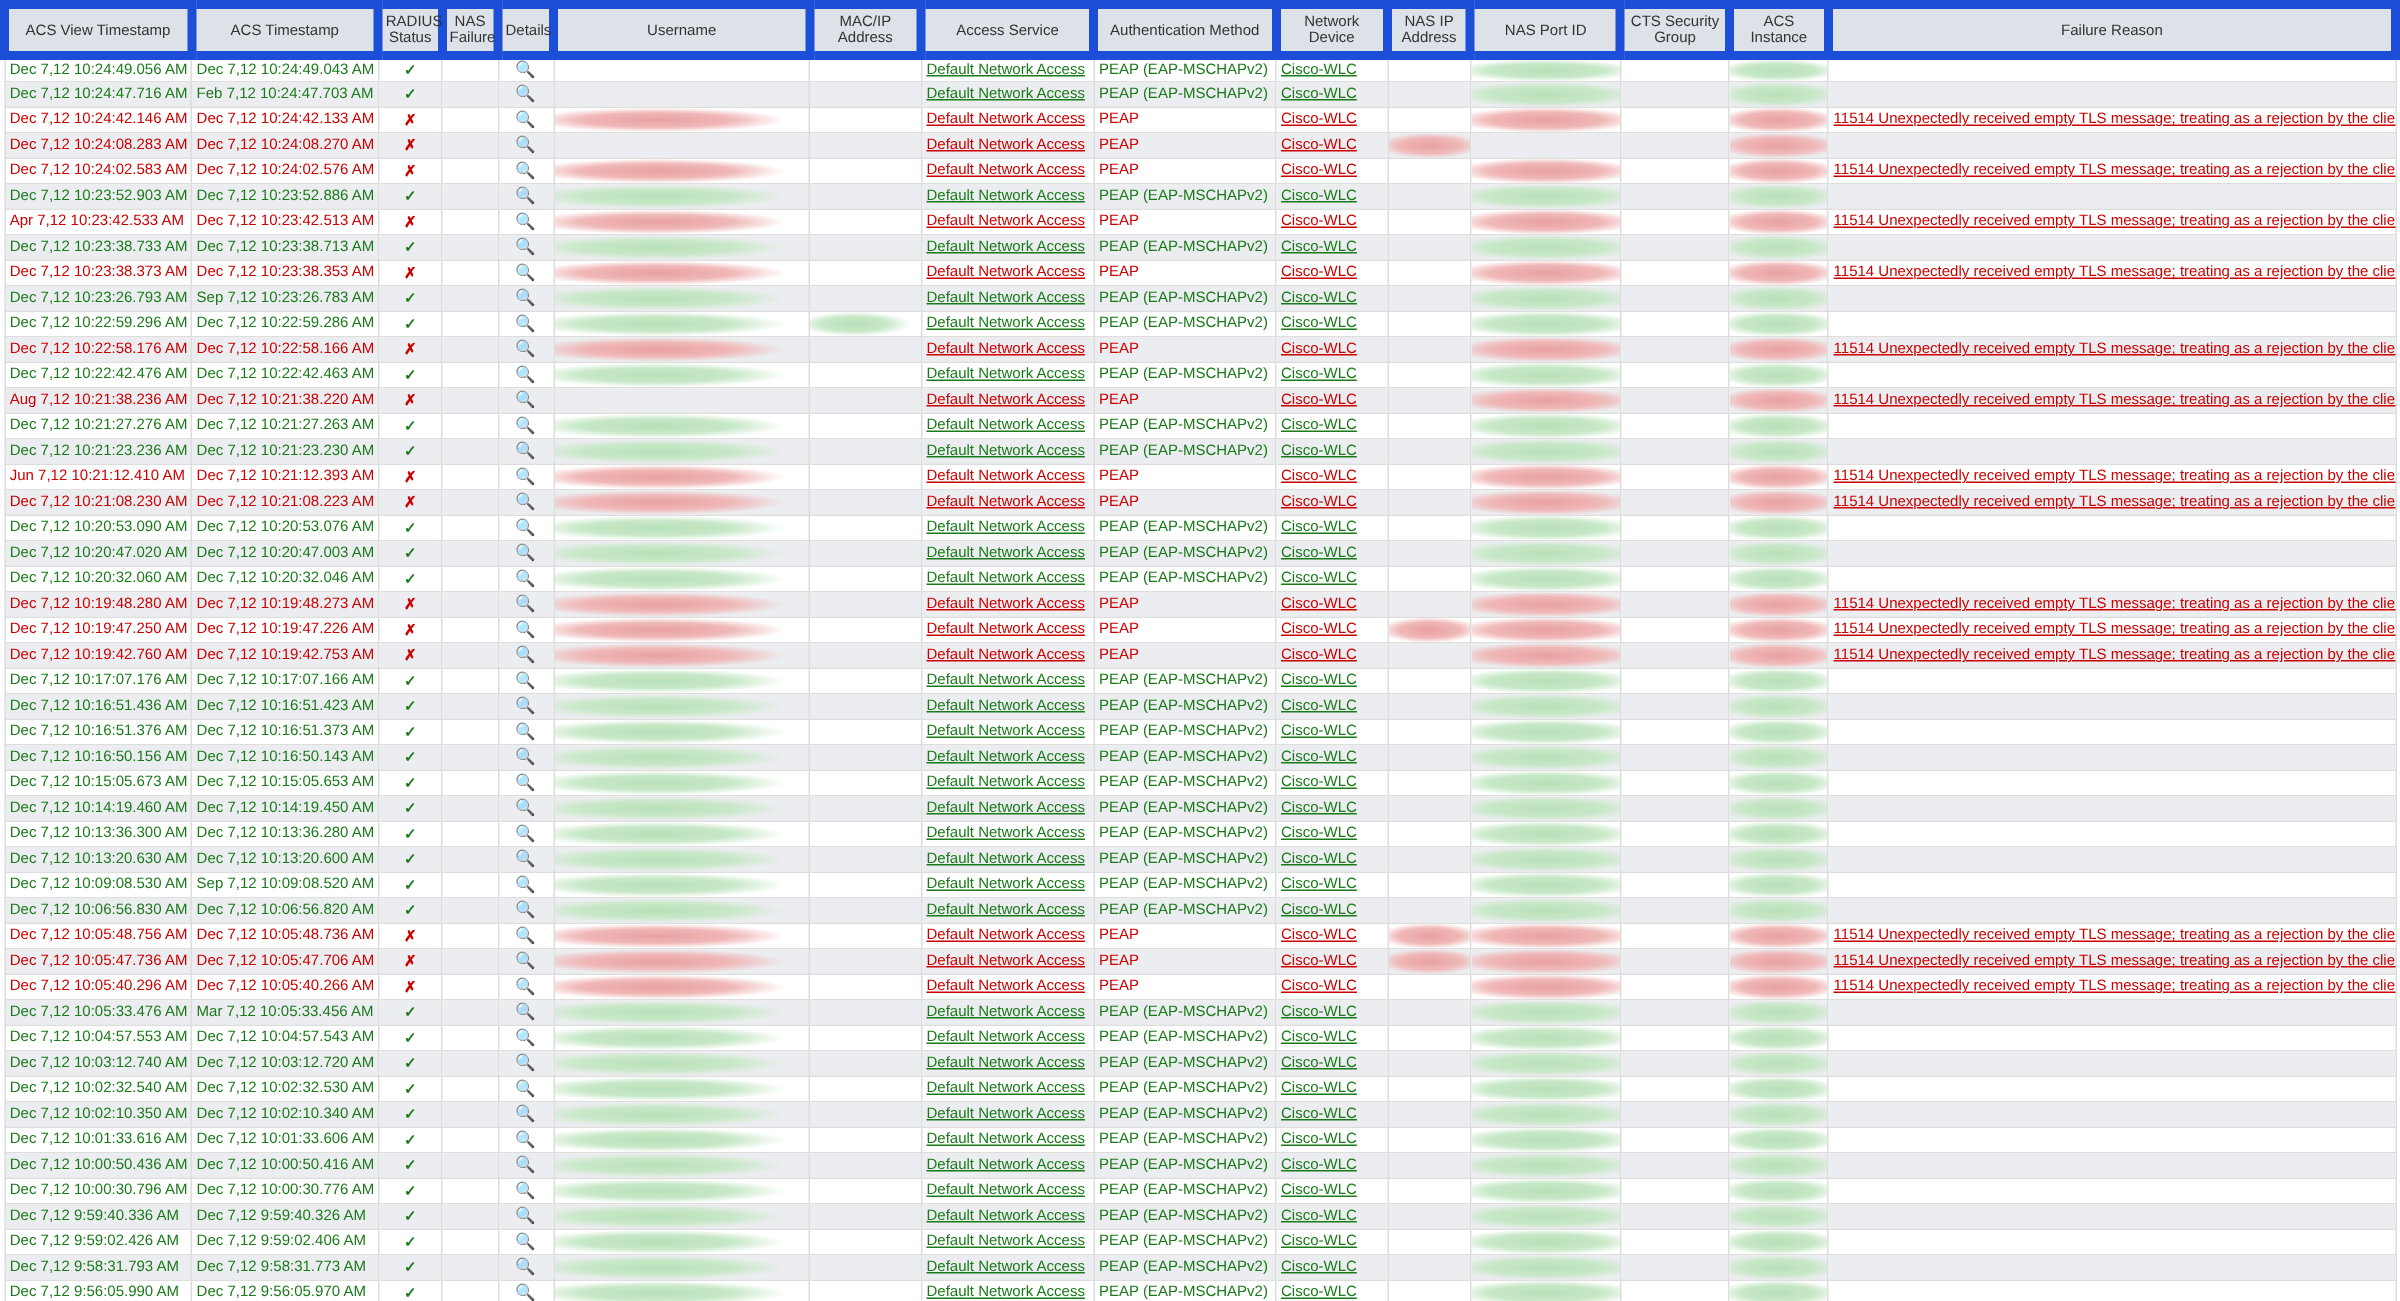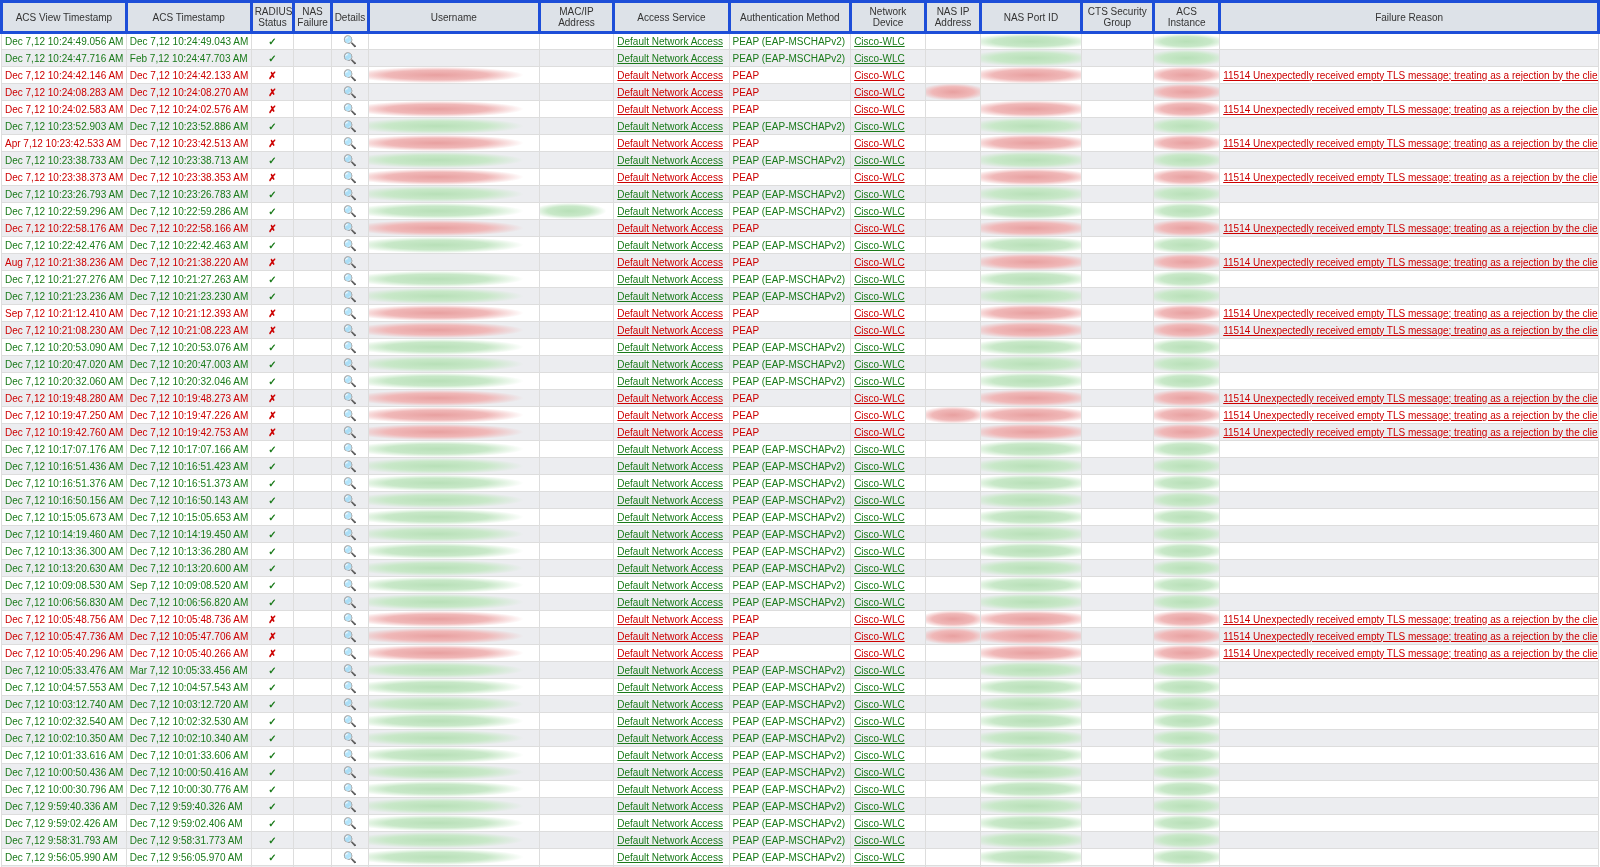--- a/index.html
+++ b/index.html
@@ -1,20 +1,20 @@
 <!DOCTYPE html>
 <html><head>
   <meta charset="utf-8">
   <style>
     * { margin: 0; padding: 0; box-sizing: border-box; }
     body { font-family: Arial, Helvetica, sans-serif; font-size: 10px; background: #fff; }
     table { border-collapse: collapse; width: 100%; table-layout: fixed; }
     th { 
       background: #dde2e8; 
-      border: 3px solid #1d4ed8; 
+      border: 6px solid #1d4ed8; 
       padding: 3px 2px; 
       font-weight: normal; 
       font-size: 10px; 
       text-align: center;
       color: #333;
       height: 26px;
       vertical-align: middle;
     }
     td { 
       border: 1px solid #ddd; 
@@ -291,21 +291,21 @@
           <div class="blur-fail-sm"></div>
         </td>
         <td class="blur-cell"></td>
         <td class="blur-cell">
           <div class="blur-fail-sm"></div>
         </td>
         <td><a class="fail">11514 Unexpectedly received empty TLS message; treating as a rejection by the client</a></td>
       </tr>
       <tr>
         <td class="pass">Dec 7,12 10:23:26.793 AM</td>
-        <td class="pass">Dec 7,12 10:23:26.783 AM</td>
+        <td class="pass">Sep 7,12 10:23:26.783 AM</td>
         <td class="check">✓</td>
         <td></td>
         <td class="mag">🔍</td>
         <td class="blur-cell">
           <div class="blur-pass"></div>
         </td>
         <td class="blur-cell"></td>
         <td><a class="pass">Default Network Access</a></td>
         <td class="pass">PEAP (EAP-MSCHAPv2)</td>
         <td><a class="pass">Cisco-WLC</a></td>
@@ -451,21 +451,21 @@
         <td class="blur-cell">
           <div class="blur-pass-sm"></div>
         </td>
         <td class="blur-cell"></td>
         <td class="blur-cell">
           <div class="blur-pass-sm"></div>
         </td>
         <td></td>
       </tr>
       <tr>
-        <td class="fail">Sep 7,12 10:21:12.410 AM</td>
+        <td class="fail">Jun 7,12 10:21:12.410 AM</td>
         <td class="fail">Dec 7,12 10:21:12.393 AM</td>
         <td class="cross">✗</td>
         <td></td>
         <td class="mag">🔍</td>
         <td class="blur-cell">
           <div class="blur-fail"></div>
         </td>
         <td class="blur-cell"></td>
         <td><a class="fail">Default Network Access</a></td>
         <td class="fail">PEAP</td>

